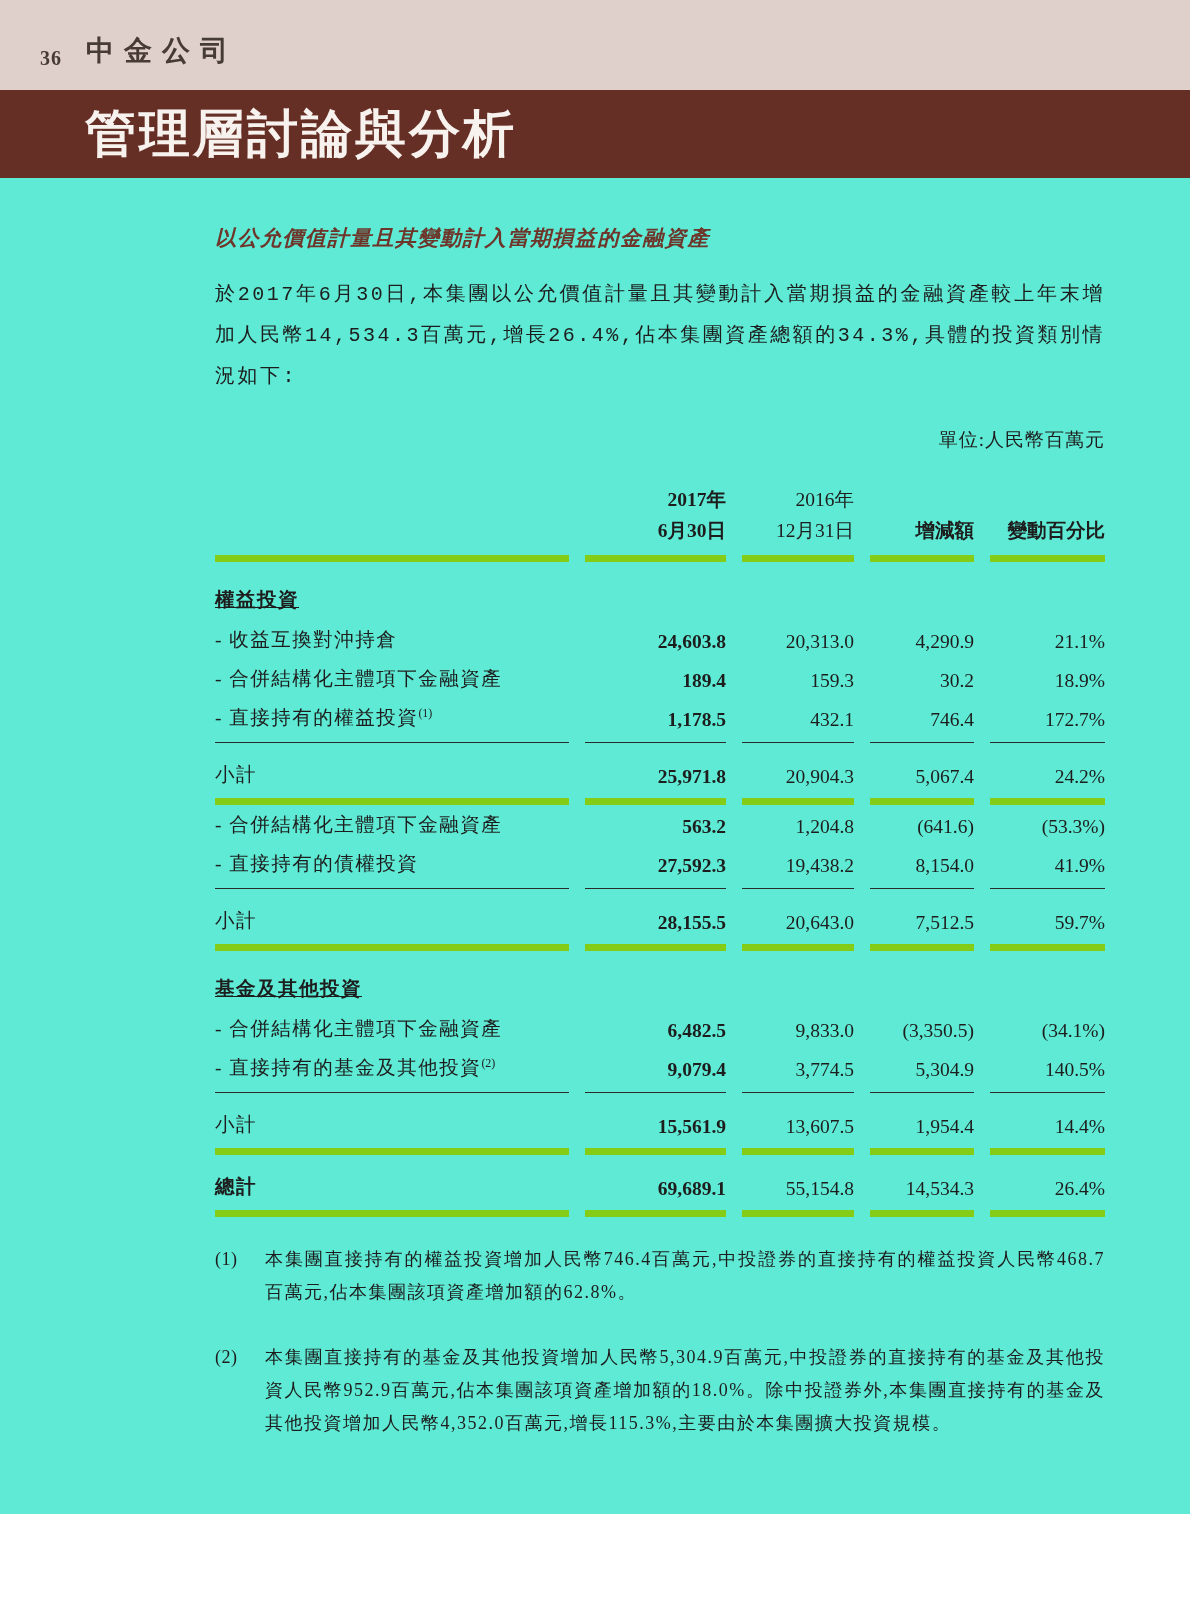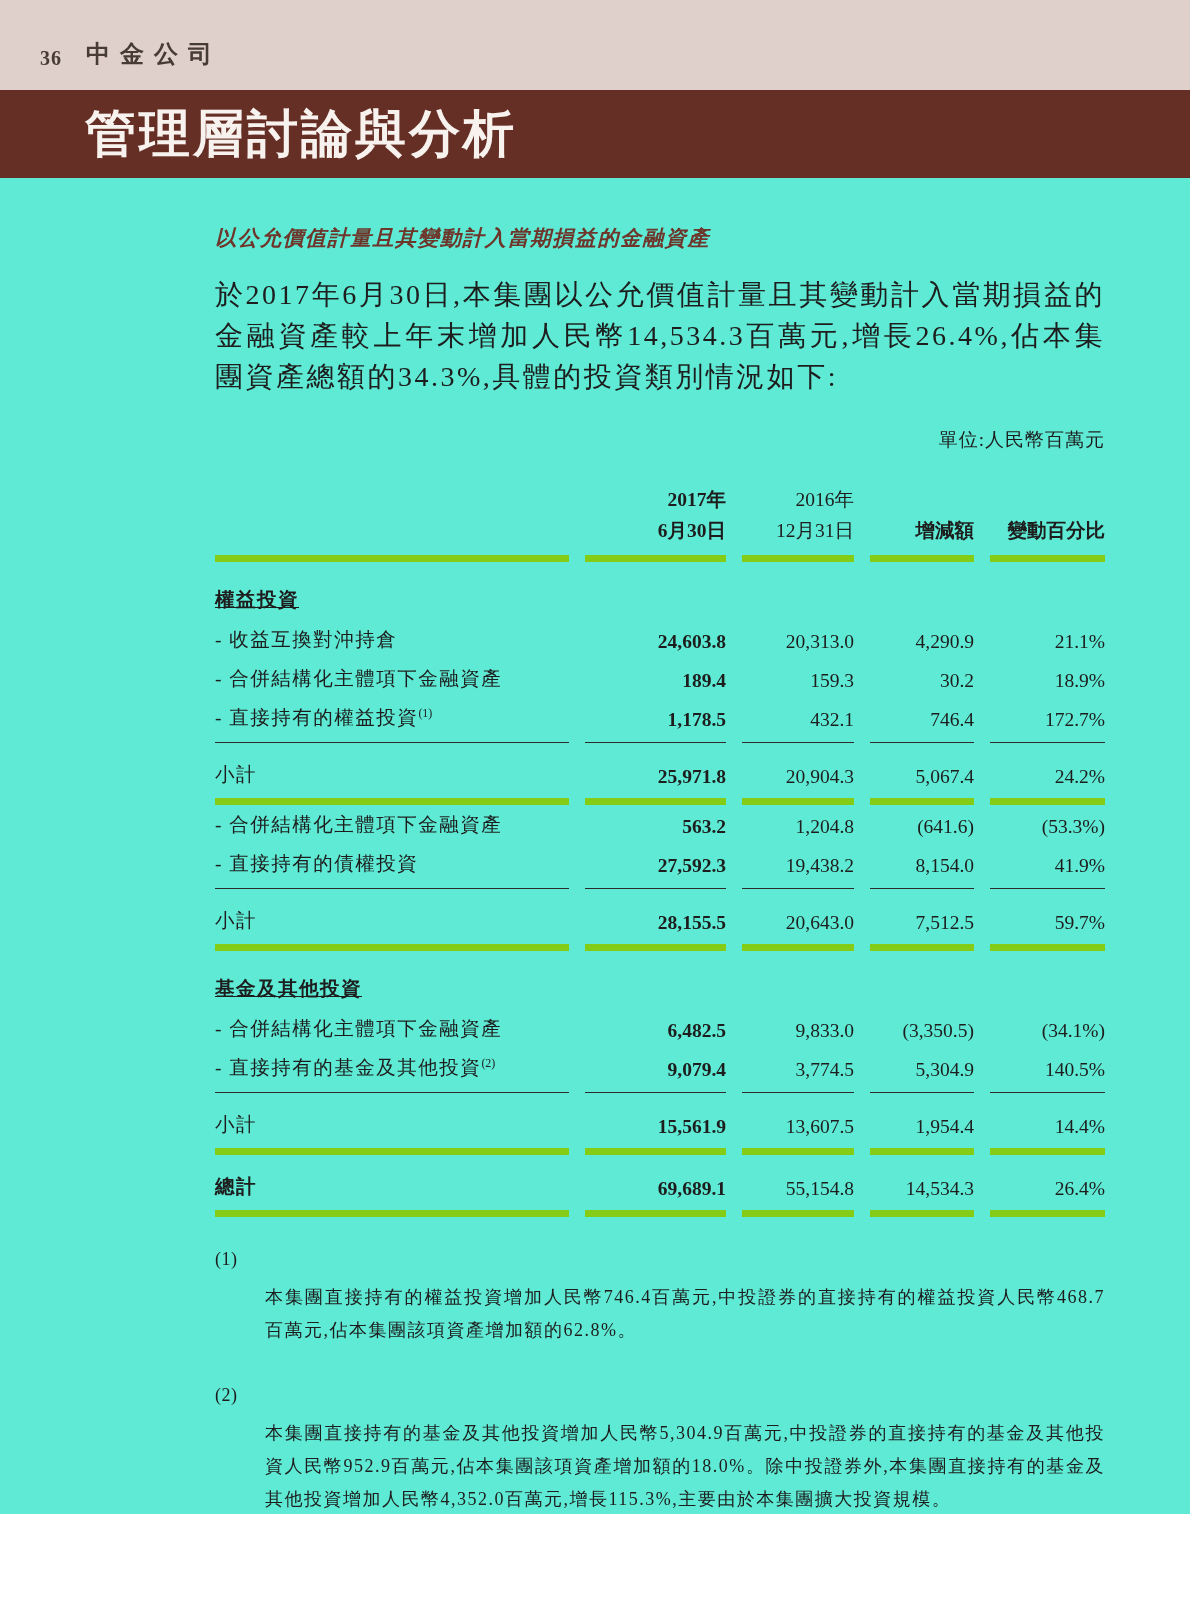--- a/index.html
+++ b/index.html
@@ -7,39 +7,40 @@
     width:1190px; height:1514px; background:#5eead4; position:relative;
     font-family:"Liberation Serif","DejaVu Serif",serif; color:#1d1d1d;
     overflow:hidden; margin:0 auto;
   }
   
   .top-strip {
     height:90px; background:#e0d0cb; box-sizing:border-box;
     display:flex; align-items:flex-end; padding:0 0 20px 40px;
   }
   .page-num { font-size:20px; font-weight:bold; color:#473b36; letter-spacing:1px; }
-  .company  { font-size:24px; font-weight:bold; color:#473b36; margin-left:24px; letter-spacing:10px; }
+  .company  { font-size:28px; font-weight:bold; color:#473b36; margin-left:24px; letter-spacing:10px; }
   
   .banner {
     height:88px; background:#662f25; display:flex; align-items:center;
     padding-left:85px; box-sizing:border-box;
   }
   .banner h1 {
     margin:0; color:#f8f2ee; font-size:51px; font-weight:bold; letter-spacing:3px;
     line-height:1;
   }
   
   .content { margin:0 85px 0 215px; }
   .subheading {
     margin:46px 0 0 0; color:#6e352a; font-size:21px; font-weight:bold;
     font-style:italic; letter-spacing:1.5px;
   }
   .intro {
-    margin:22px 0 0 0; font-size:28px; line-height:41px; letter-spacing:2.5px;
+    margin:22px 0 0 0; font-size:20px; line-height:41px; letter-spacing:2.5px;
     text-align:justify;
+    font-family:Liberation Mono, monospace;
   }
   .unit-note { margin-top:30px; text-align:right; font-size:19px; letter-spacing:1px; }
   
   table.fin {
     border-collapse:separate; border-spacing:16px 0;
     width:calc(100% + 32px); margin:26px -16px 0 -16px;
     font-size:19.5px;
   }
   .fin th, .fin td { padding:5px 0; font-weight:normal; vertical-align:bottom; }
   .fin .num { text-align:right; white-space:nowrap; }
@@ -54,21 +55,21 @@
   .fin tr.datarow td { padding-top:6px; padding-bottom:6px; }
   .fin tr.lastrow td { padding-bottom:11px; }
   .fin tr.subtotal td { padding-top:18px; padding-bottom:10px; }
   .fin tr.totalrow td { padding-top:18px; padding-bottom:10px; }
   .fin sup { font-size:12px; letter-spacing:0; line-height:0; }
   
   .footnote { display:flex; font-size:18px; line-height:33px; }
   .footnote.first { margin-top:26px; }
   .footnote + .footnote { margin-top:32px; }
   .fn-marker { flex:none; width:50px; letter-spacing:0.5px; }
-  .fn-text { flex:1; text-align:justify; letter-spacing:1.5px;margin-top:38px; }
+  .fn-text { flex:1; text-align:justify; letter-spacing:1.5px; }
 </style>
 </head>
 <body>
 
 <div class="page">
 
   <header class="top-strip">
     <span class="page-num">36</span>
     <span class="company">中金公司</span>
   </header>

